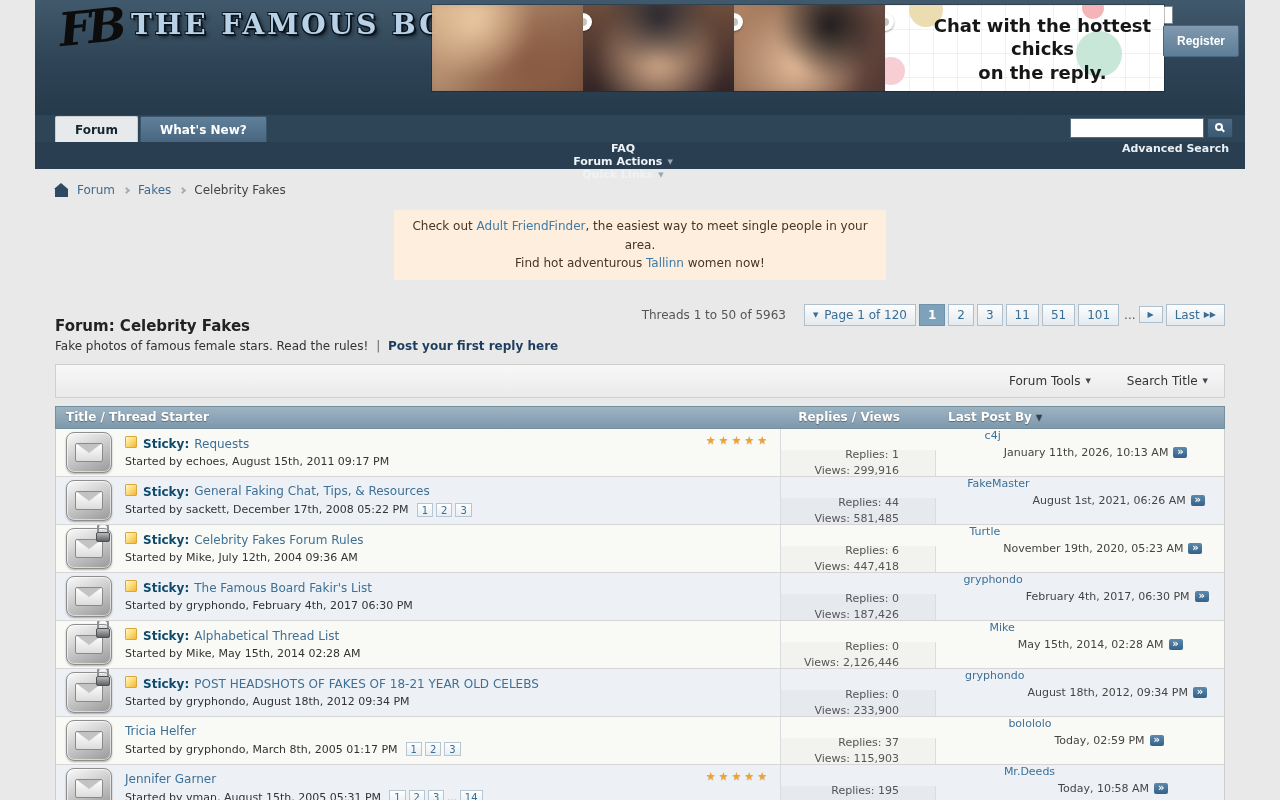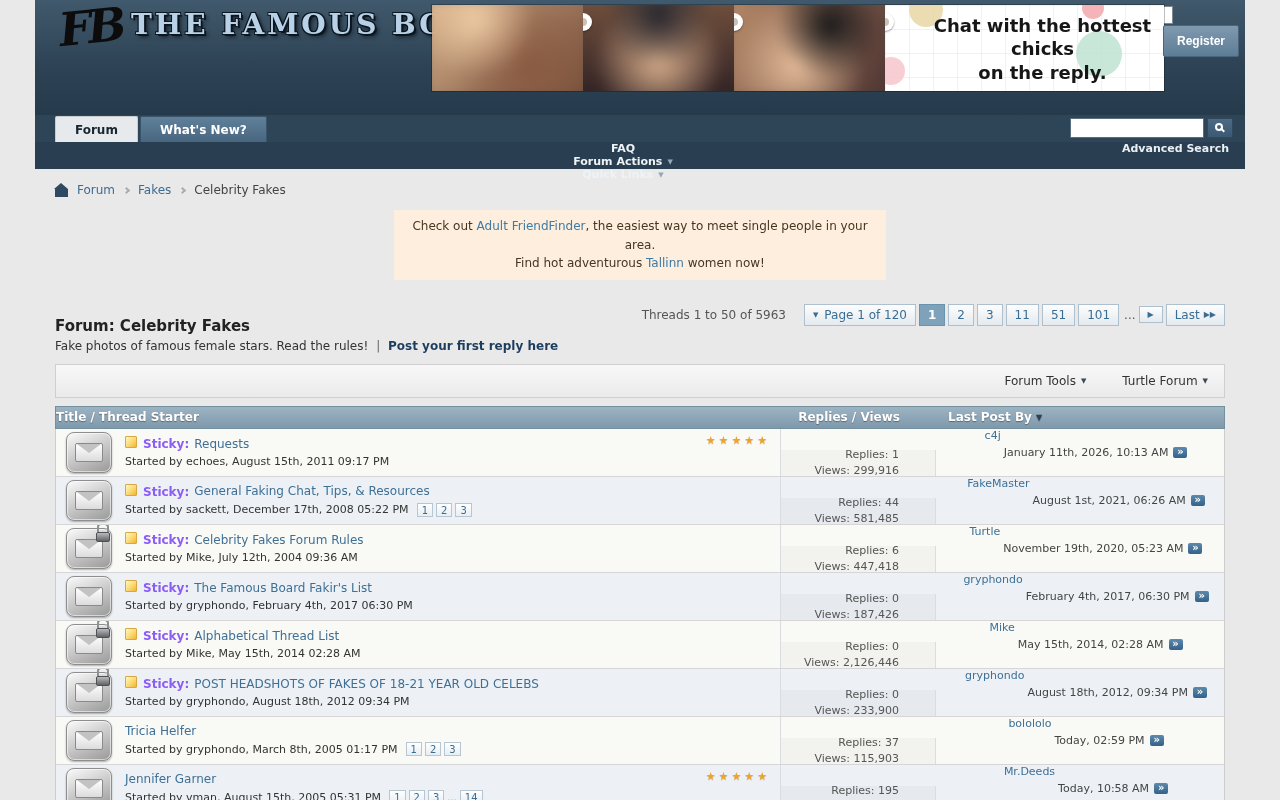--- a/index.html
+++ b/index.html
@@ -82,21 +82,21 @@
   .pg-glyph { font-size:8px; }
   .pg-last { display:flex; gap:4px; align-items:center; }
 
   .tools-bar { height:34px; margin-top:8px; background:linear-gradient(#f8f8f8,#eaeaea); border:1px solid #cfcfcf; display:flex; justify-content:flex-end; align-items:center; gap:36px; padding:0 16px; font-size:12px; color:#333; }
   .tools-item { display:flex; align-items:center; gap:5px; cursor:pointer; }
   .tools-item .caret { color:#3c4a56; }
 
   
   .thread-table { margin-top:8px; }
   .table-header { display:flex; height:23px; align-items:center; background:linear-gradient(#9db3c2,#7e99ac); color:#fff; font-size:12px; font-weight:bold; text-shadow:0 1px 1px rgba(0,0,0,.35); border:1px solid #74909f; }
-  .th-title { flex:1; }
+  .th-title { flex:1; padding-left:10px; }
   .th-replies { width:155px; text-align:right; padding-right:36px; white-space:nowrap; }
   .th-last { width:288px; padding-left:12px; display:flex; align-items:center; gap:4px; }
   .th-last .caret { font-size:8px; color:#2e4150; }
 
   .thread-list { border:1px solid #cdcdcd; border-top:none; }
   .thread-row { display:flex; height:48px; border-bottom:1px solid #d6d6d6; }
   .thread-row.odd { background:#f9f9f5; }
   .thread-row.even { background:#edf1f5; }
   .cell-title { flex:1; display:flex; align-items:center; padding:3px 8px 3px 10px; position:relative; border-right:1px solid #d9dde0; overflow:hidden; }
   .cell-replies { width:155px; border-right:1px solid #d9dde0; display:flex; flex-direction:column; justify-content:center; align-items:flex-end; padding-right:36px; font-size:11px; color:#555; gap:3px; background:rgba(90,100,110,.045); white-space:nowrap;margin-top:21px; }
@@ -111,21 +111,21 @@
   .envelope { position:absolute; left:8px; top:10px; width:28px; height:19px; background:linear-gradient(#ffffff,#dcdcdc); border:1px solid #8a8a8a; border-radius:2px; }
   .envelope::before { content:''; position:absolute; left:1px; top:0; width:0; height:0; border-left:12.5px solid transparent; border-right:12.5px solid transparent; border-top:9px solid #c3c3c3; }
   .lock-icon { position:absolute; top:-6px; right:1px; width:14px; }
   .lock-icon::before { content:''; display:block; width:8px; height:7px; margin:0 auto; border:2px solid #8f9094; border-bottom:none; border-radius:4px 4px 0 0; }
   .lock-body { width:14px; height:10px; background:linear-gradient(#b9babc,#606266); border:1px solid #4e5054; border-radius:2px; }
 
   .t-text { min-width:0; }
   .t-line1 { font-size:12px; display:flex; align-items:center; white-space:nowrap; }
   .sticky-note { display:inline-block; width:12px; height:12px; margin-right:6px; flex:none;
     background:linear-gradient(135deg,#fff6cf 0%,#fbd96d 55%,#f3b33a 100%); border:1px solid #d8a83e; border-radius:1px; }
-  .sticky-label { font-weight:bold; color:#8b5cf6; margin-right:5px; }
+  .sticky-label { font-weight:bold; color:#0c4a6e; margin-right:5px; }
   .t-link { color:#3e7096; font-size:12px; }
   .t-line2 { font-size:11px; color:#333; margin-top:4px; display:flex; align-items:center; }
   .mini-pages { display:flex; align-items:center; gap:3px; margin-left:8px; }
   .mini-page { font-size:10px; border:1px solid #b6c6d2; background:linear-gradient(#ffffff,#e8eef2); color:#3a6d94; padding:0 4px; height:14px; line-height:13px; cursor:pointer; }
   .mini-ellipsis { font-size:10px; color:#555; }
   .stars { position:absolute; right:10px; top:5px; font-size:11px; letter-spacing:3px; color:#efa32b; text-shadow:0 1px 0 rgba(0,0,0,.15); white-space:nowrap; }
 </style>
 </head>
 <body>
 
@@ -236,21 +236,21 @@
           </span>
       </div>
     </div>
 
     <div class="tools-bar">
       <span class="tools-item">
           <span>Forum Tools</span>
           <span class="caret">▼</span>
         </span>
       <span class="tools-item">
-          <span>Turtle Forum</span>
+          <span>Search Title</span>
           <span class="caret">▼</span>
         </span>
     </div>
 
     <div class="thread-table">
       <div class="table-header">
         <div class="th-title">Title / Thread Starter</div>
         <div class="th-replies">Replies / Views</div>
         <div class="th-last">
             <span>Last Post By</span>

